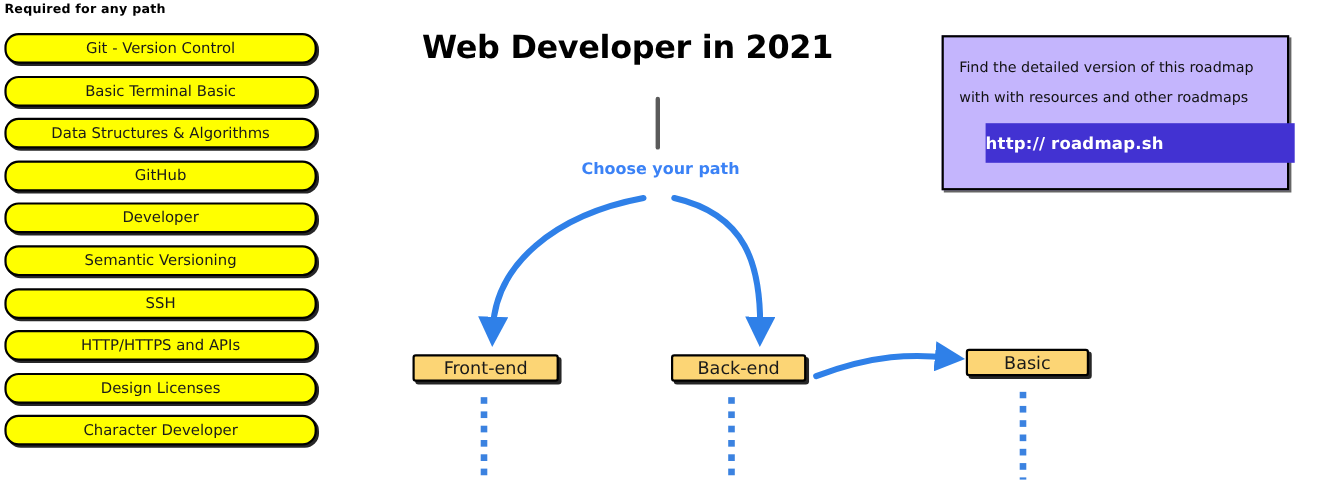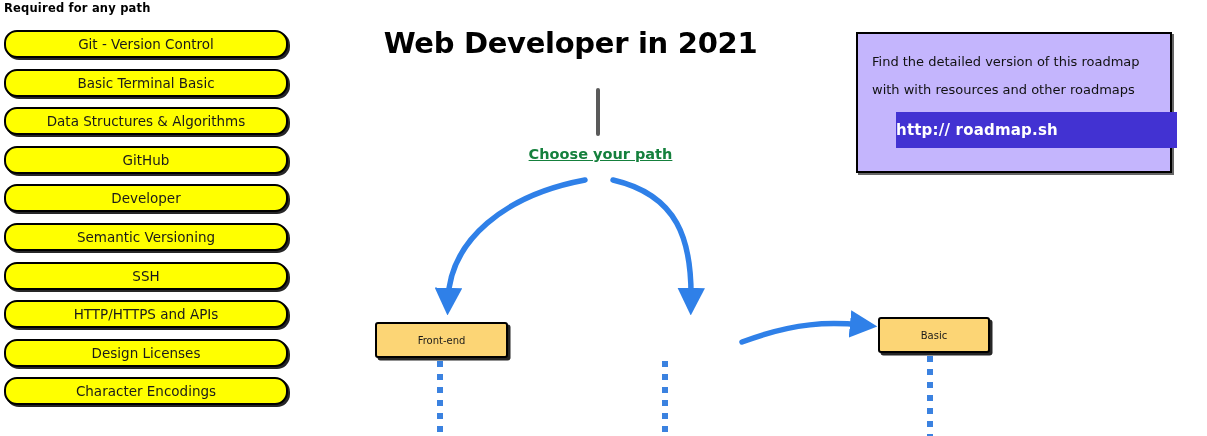--- a/index.html
+++ b/index.html
@@ -41,37 +41,37 @@
     letter-spacing:-.3px;
   }
   #roadmap-title span{position:relative;left:-4px;}
 
   #stem-line{
     position:absolute;left:596px;top:88px;
     width:4px;height:48px;background:#5a5a5a;border-radius:2px;
   }
   #choose-path-label{
     position:absolute;left:0;top:146px;width:1207px;
-    text-align:center;font-size:14.5px;font-weight:bold;color:#15803d;text-decoration:underline;
+    text-align:center;font-size:14.5px;font-weight:bold;color:#3b82f6;
   }
   #choose-path-label span{position:relative;left:-3px;}
 
   #split-arrows{position:absolute;left:0;top:0;width:1207px;height:436px;pointer-events:none;}
 
   
   .path-box{
     position:absolute;
     box-sizing:border-box;
-    height:36px;
+    height:25px;
     background:#fcd575;
     border:2.5px solid #000000;
     border-radius:3px;
     box-shadow:2.5px 2.5px 0 rgba(0,0,0,.85);
     display:flex;align-items:center;justify-content:center;
-    font-size:10px;color:#1a1a1a;white-space:nowrap;
+    font-size:16px;color:#1a1a1a;white-space:nowrap;
   }
   #path-front-end{left:375px;top:322px;width:133px;}
   #path-back-end{left:610px;top:322px;width:123px;}
   #path-devops{left:878px;top:317px;width:112px;}
 
   .dotted-trail{
     position:absolute;width:6px;
     background-image:linear-gradient(#3b82e0 48%,rgba(0,0,0,0) 0);
     background-size:6px 13px;background-repeat:repeat-y;
   }
@@ -132,21 +132,21 @@
     <div class="req-item">
         <span>SSH</span>
       </div>
     <div class="req-item">
         <span>HTTP/HTTPS and APIs</span>
       </div>
     <div class="req-item">
         <span>Design Licenses</span>
       </div>
     <div class="req-item">
-        <span>Character Encodings</span>
+        <span>Character Developer</span>
       </div>
   </div>
 
   <div id="roadmap-title"><span>Web Developer in 2021</span></div>
   <div id="stem-line"></div>
   <div id="choose-path-label"><span>Choose your path</span></div>
 
   <svg id="split-arrows" viewBox="0 0 1207 436">
     <defs>
       <marker id="arrowhead-blue" markerWidth="5" markerHeight="5" refX="2.2" refY="2.5" orient="auto">
@@ -154,20 +154,23 @@
       </marker>
     </defs>
     <path d="M585,180 C505,195 450,240 448,300" fill="none" stroke="#2f80e8" stroke-width="5.5" stroke-linecap="round" marker-end="url(#arrowhead-blue)"></path>
     <path d="M613,180 C678,195 692,240 691,300" fill="none" stroke="#2f80e8" stroke-width="5.5" stroke-linecap="round" marker-end="url(#arrowhead-blue)"></path>
     <path d="M742,342 C795,322 830,322 862,325" fill="none" stroke="#2f80e8" stroke-width="5.5" stroke-linecap="round" marker-end="url(#arrowhead-blue)"></path>
   </svg>
 
   <div class="path-box" id="path-front-end">
       <span>Front-end</span>
     </div>
+  <div class="path-box" id="path-back-end">
+      <span>Back-end</span>
+    </div>
   <div class="path-box" id="path-devops">
       <span>Basic</span>
     </div>
 
   <div class="dotted-trail" id="trail-front-end"></div>
   <div class="dotted-trail" id="trail-back-end"></div>
   <div class="dotted-trail" id="trail-devops"></div>
 
   <div id="info-card">
     <div class="info-line" id="info-line-1">Find the detailed version of this roadmap</div>

